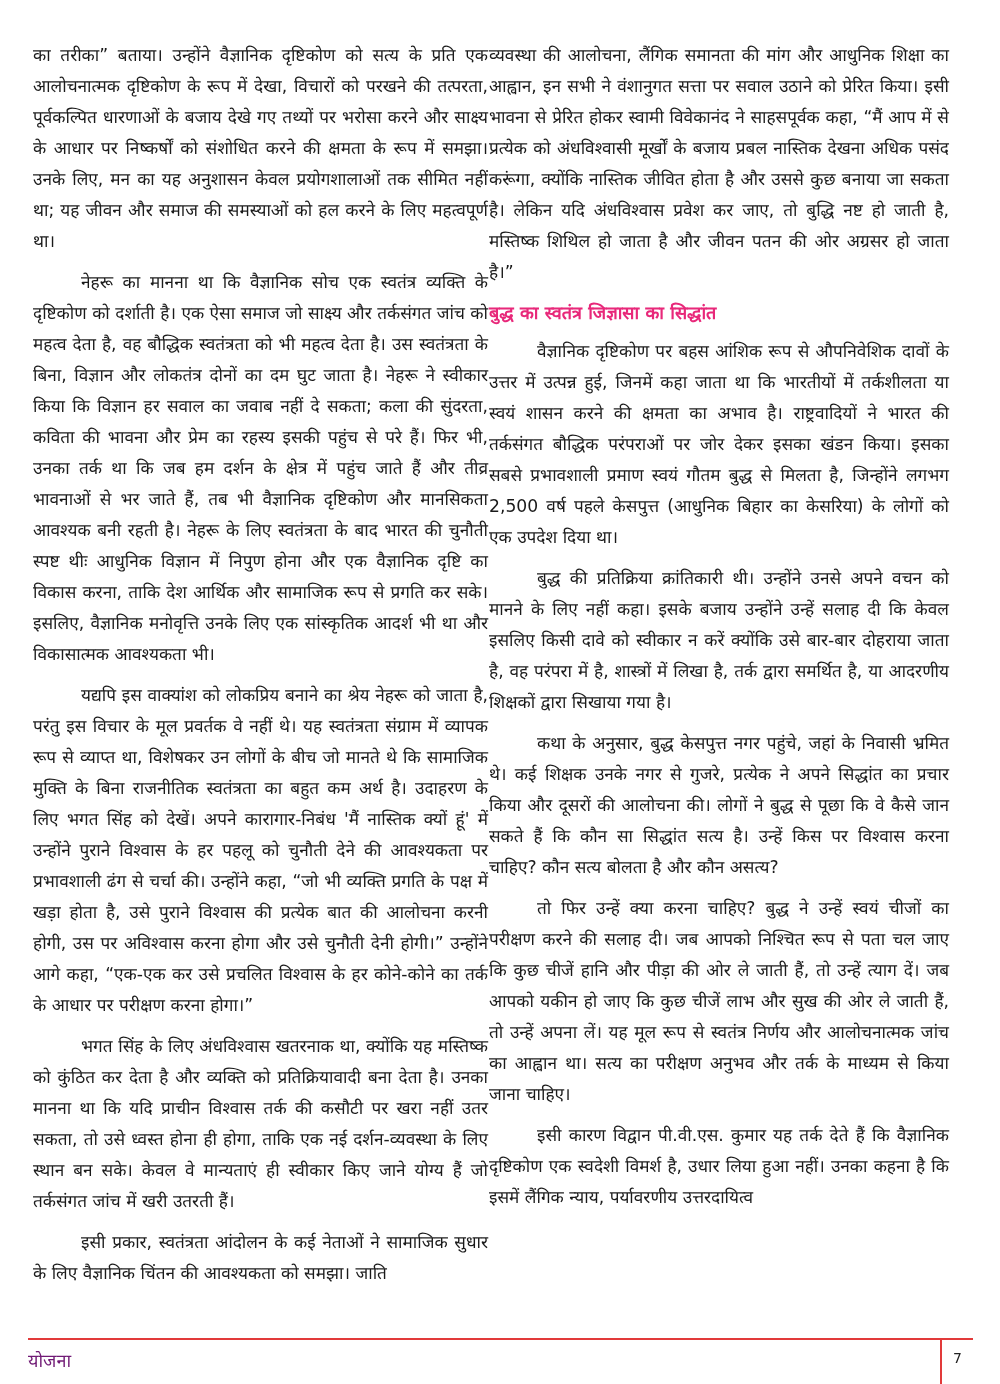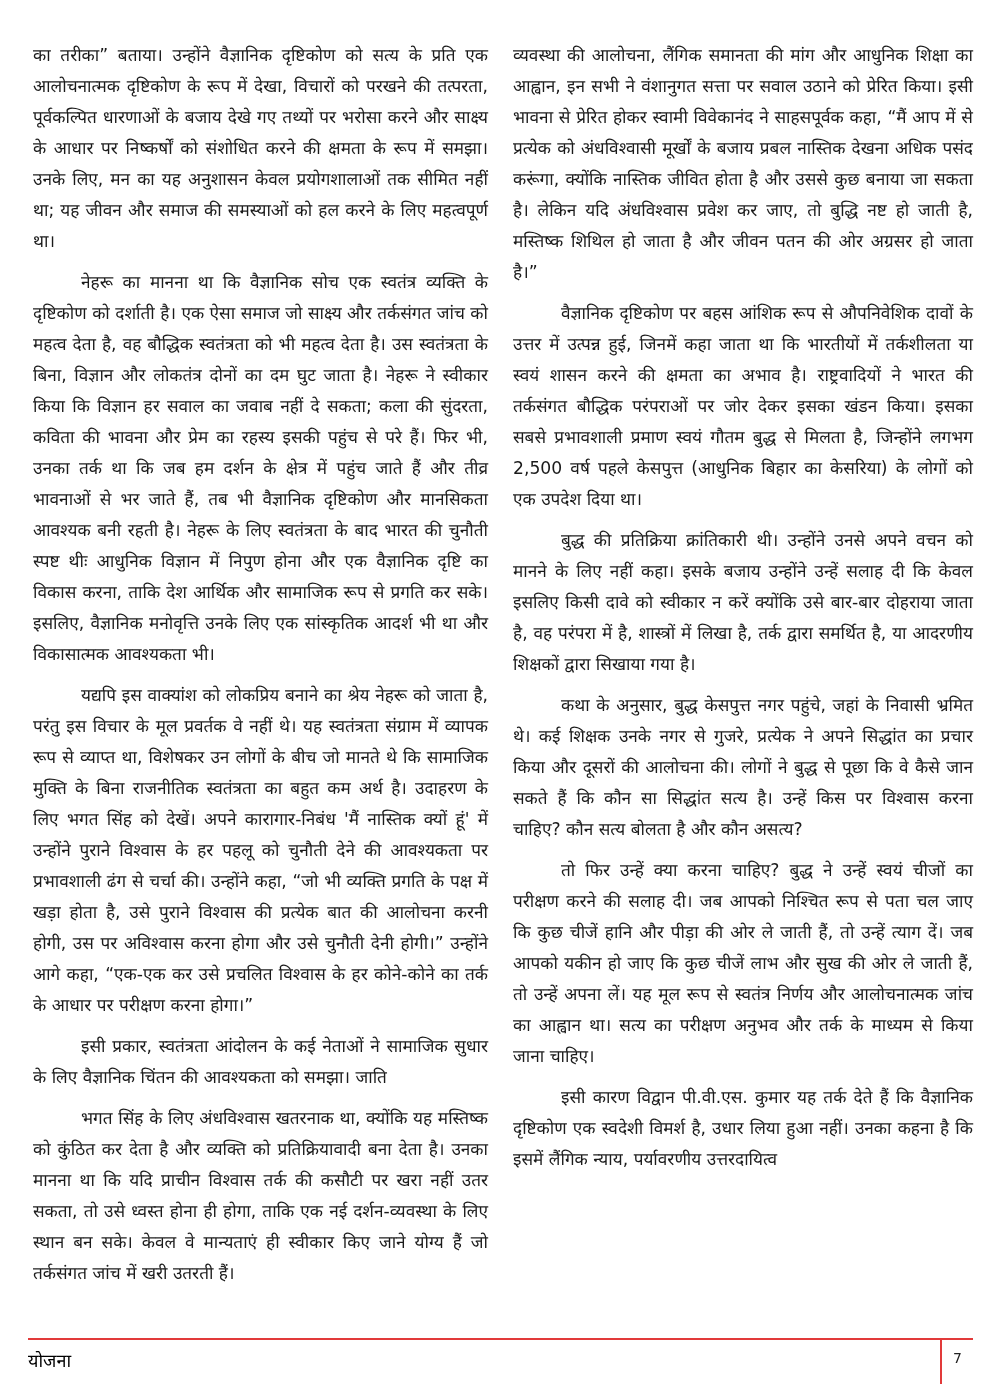--- a/index.html
+++ b/index.html
@@ -8,64 +8,65 @@
       font-family: "DejaVu Sans", "Liberation Sans", sans-serif;
       color: #1a1a1a;
     }
     .page { position: absolute; left: 0; top: 0; width: 1000px; height: 1384px; }
     .col {
       position: absolute; top: 40px; width: 455px;
       font-size: 17.2px; line-height: 31px;
       text-align: justify;
     }
     .col-left { left: 33px; }
-    .col-right { left: 513px; width: 460px; }
+    .col-right { left: 489px; width: 460px; }
     .col p { margin: 0 0 10px 0; text-indent: 0; }
     .col p.indent { text-indent: 48px; }
     .col p.cont { text-indent: 0; }
     .heading {
       color: #e8287a; font-size: 18px; font-weight: bold;
       margin: 4px 0 8px 0; line-height: 30px; text-align: left;
     }
     .footer-rule {
       position: absolute; left: 28px; top: 1338px; width: 945px;
       height: 2px; background: #e23a3a;
     }
     .footer-vline {
       position: absolute; left: 940px; top: 1338px; width: 2px; height: 46px;
       background: #e23a3a;
     }
     .footer-left {
       position: absolute; left: 28px; top: 1348px;
-      font-size: 18px; color: #000000;
+      font-size: 18px; color: #701a75;
     }
     .footer-date {
       position: absolute; right: 70px; top: 1384px;
       font-size: 14px; color: #222;
     }
     .footer-page {
       position: absolute; left: 953px; top: 1350px;
       font-size: 14px; color: #222;
     }
   </style>
 </head>
 <body>
 
 <div class="page">
 
   <div class="col col-left">
     <p class="cont">का तरीका” बताया। उन्होंने वैज्ञानिक दृष्टिकोण को सत्य के प्रति एक आलोचनात्मक दृष्टिकोण के रूप में देखा, विचारों को परखने की तत्परता, पूर्वकल्पित धारणाओं के बजाय देखे गए तथ्यों पर भरोसा करने और साक्ष्य के आधार पर निष्कर्षों को संशोधित करने की क्षमता के रूप में समझा। उनके लिए, मन का यह अनुशासन केवल प्रयोगशालाओं तक सीमित नहीं था; यह जीवन और समाज की समस्याओं को हल करने के लिए महत्वपूर्ण था।</p>
     <p class="indent">नेहरू का मानना था कि वैज्ञानिक सोच एक स्वतंत्र व्यक्ति के दृष्टिकोण को दर्शाती है। एक ऐसा समाज जो साक्ष्य और तर्कसंगत जांच को महत्व देता है, वह बौद्धिक स्वतंत्रता को भी महत्व देता है। उस स्वतंत्रता के बिना, विज्ञान और लोकतंत्र दोनों का दम घुट जाता है। नेहरू ने स्वीकार किया कि विज्ञान हर सवाल का जवाब नहीं दे सकता; कला की सुंदरता, कविता की भावना और प्रेम का रहस्य इसकी पहुंच से परे हैं। फिर भी, उनका तर्क था कि जब हम दर्शन के क्षेत्र में पहुंच जाते हैं और तीव्र भावनाओं से भर जाते हैं, तब भी वैज्ञानिक दृष्टिकोण और मानसिकता आवश्यक बनी रहती है। नेहरू के लिए स्वतंत्रता के बाद भारत की चुनौती स्पष्ट थीः आधुनिक विज्ञान में निपुण होना और एक वैज्ञानिक दृष्टि का विकास करना, ताकि देश आर्थिक और सामाजिक रूप से प्रगति कर सके। इसलिए, वैज्ञानिक मनोवृत्ति उनके लिए एक सांस्कृतिक आदर्श भी था और विकासात्मक आवश्यकता भी।</p>
     <p class="indent">यद्यपि इस वाक्यांश को लोकप्रिय बनाने का श्रेय नेहरू को जाता है, परंतु इस विचार के मूल प्रवर्तक वे नहीं थे। यह स्वतंत्रता संग्राम में व्यापक रूप से व्याप्त था, विशेषकर उन लोगों के बीच जो मानते थे कि सामाजिक मुक्ति के बिना राजनीतिक स्वतंत्रता का बहुत कम अर्थ है। उदाहरण के लिए भगत सिंह को देखें। अपने कारागार-निबंध 'मैं नास्तिक क्यों हूं' में उन्होंने पुराने विश्वास के हर पहलू को चुनौती देने की आवश्यकता पर प्रभावशाली ढंग से चर्चा की। उन्होंने कहा, “जो भी व्यक्ति प्रगति के पक्ष में खड़ा होता है, उसे पुराने विश्वास की प्रत्येक बात की आलोचना करनी होगी, उस पर अविश्वास करना होगा और उसे चुनौती देनी होगी।” उन्होंने आगे कहा, “एक-एक कर उसे प्रचलित विश्वास के हर कोने-कोने का तर्क के आधार पर परीक्षण करना होगा।”</p>
+    <p class="indent">भगत सिंह के लिए अंधविश्वास खतरनाक था, क्योंकि यह मस्तिष्क को कुंठित कर देता है और व्यक्ति को प्रतिक्रियावादी बना देता है। उनका मानना था कि यदि प्राचीन विश्वास तर्क की कसौटी पर खरा नहीं उतर सकता, तो उसे ध्वस्त होना ही होगा, ताकि एक नई दर्शन-व्यवस्था के लिए स्थान बन सके। केवल वे मान्यताएं ही स्वीकार किए जाने योग्य हैं जो तर्कसंगत जांच में खरी उतरती हैं।</p>
     <p class="indent">इसी प्रकार, स्वतंत्रता आंदोलन के कई नेताओं ने सामाजिक सुधार के लिए वैज्ञानिक चिंतन की आवश्यकता को समझा। जाति</p>
-    <p class="indent">भगत सिंह के लिए अंधविश्वास खतरनाक था, क्योंकि यह मस्तिष्क को कुंठित कर देता है और व्यक्ति को प्रतिक्रियावादी बना देता है। उनका मानना था कि यदि प्राचीन विश्वास तर्क की कसौटी पर खरा नहीं उतर सकता, तो उसे ध्वस्त होना ही होगा, ताकि एक नई दर्शन-व्यवस्था के लिए स्थान बन सके। केवल वे मान्यताएं ही स्वीकार किए जाने योग्य हैं जो तर्कसंगत जांच में खरी उतरती हैं।</p>
   </div>
 
   <div class="col col-right">
     <p class="cont">व्यवस्था की आलोचना, लैंगिक समानता की मांग और आधुनिक शिक्षा का आह्वान, इन सभी ने वंशानुगत सत्ता पर सवाल उठाने को प्रेरित किया। इसी भावना से प्रेरित होकर स्वामी विवेकानंद ने साहसपूर्वक कहा, “मैं आप में से प्रत्येक को अंधविश्वासी मूर्खों के बजाय प्रबल नास्तिक देखना अधिक पसंद करूंगा, क्योंकि नास्तिक जीवित होता है और उससे कुछ बनाया जा सकता है। लेकिन यदि अंधविश्वास प्रवेश कर जाए, तो बुद्धि नष्ट हो जाती है, मस्तिष्क शिथिल हो जाता है और जीवन पतन की ओर अग्रसर हो जाता है।”</p>
+    <div class="heading">बुद्ध का स्वतंत्र जिज्ञासा का सिद्धांत</div>
     <p class="indent">वैज्ञानिक दृष्टिकोण पर बहस आंशिक रूप से औपनिवेशिक दावों के उत्तर में उत्पन्न हुई, जिनमें कहा जाता था कि भारतीयों में तर्कशीलता या स्वयं शासन करने की क्षमता का अभाव है। राष्ट्रवादियों ने भारत की तर्कसंगत बौद्धिक परंपराओं पर जोर देकर इसका खंडन किया। इसका सबसे प्रभावशाली प्रमाण स्वयं गौतम बुद्ध से मिलता है, जिन्होंने लगभग 2,500 वर्ष पहले केसपुत्त (आधुनिक बिहार का केसरिया) के लोगों को एक उपदेश दिया था।</p>
     <p class="indent">बुद्ध की प्रतिक्रिया क्रांतिकारी थी। उन्होंने उनसे अपने वचन को मानने के लिए नहीं कहा। इसके बजाय उन्होंने उन्हें सलाह दी कि केवल इसलिए किसी दावे को स्वीकार न करें क्योंकि उसे बार-बार दोहराया जाता है, वह परंपरा में है, शास्त्रों में लिखा है, तर्क द्वारा समर्थित है, या आदरणीय शिक्षकों द्वारा सिखाया गया है।</p>
     <p class="indent">कथा के अनुसार, बुद्ध केसपुत्त नगर पहुंचे, जहां के निवासी भ्रमित थे। कई शिक्षक उनके नगर से गुजरे, प्रत्येक ने अपने सिद्धांत का प्रचार किया और दूसरों की आलोचना की। लोगों ने बुद्ध से पूछा कि वे कैसे जान सकते हैं कि कौन सा सिद्धांत सत्य है। उन्हें किस पर विश्वास करना चाहिए? कौन सत्य बोलता है और कौन असत्य?</p>
     <p class="indent">तो फिर उन्हें क्या करना चाहिए? बुद्ध ने उन्हें स्वयं चीजों का परीक्षण करने की सलाह दी। जब आपको निश्चित रूप से पता चल जाए कि कुछ चीजें हानि और पीड़ा की ओर ले जाती हैं, तो उन्हें त्याग दें। जब आपको यकीन हो जाए कि कुछ चीजें लाभ और सुख की ओर ले जाती हैं, तो उन्हें अपना लें। यह मूल रूप से स्वतंत्र निर्णय और आलोचनात्मक जांच का आह्वान था। सत्य का परीक्षण अनुभव और तर्क के माध्यम से किया जाना चाहिए।</p>
     <p class="indent">इसी कारण विद्वान पी.वी.एस. कुमार यह तर्क देते हैं कि वैज्ञानिक दृष्टिकोण एक स्वदेशी विमर्श है, उधार लिया हुआ नहीं। उनका कहना है कि इसमें लैंगिक न्याय, पर्यावरणीय उत्तरदायित्व</p>
   </div>
 
   <div class="footer-rule"></div>
   <div class="footer-vline"></div>
   <div class="footer-left">योजना</div>

